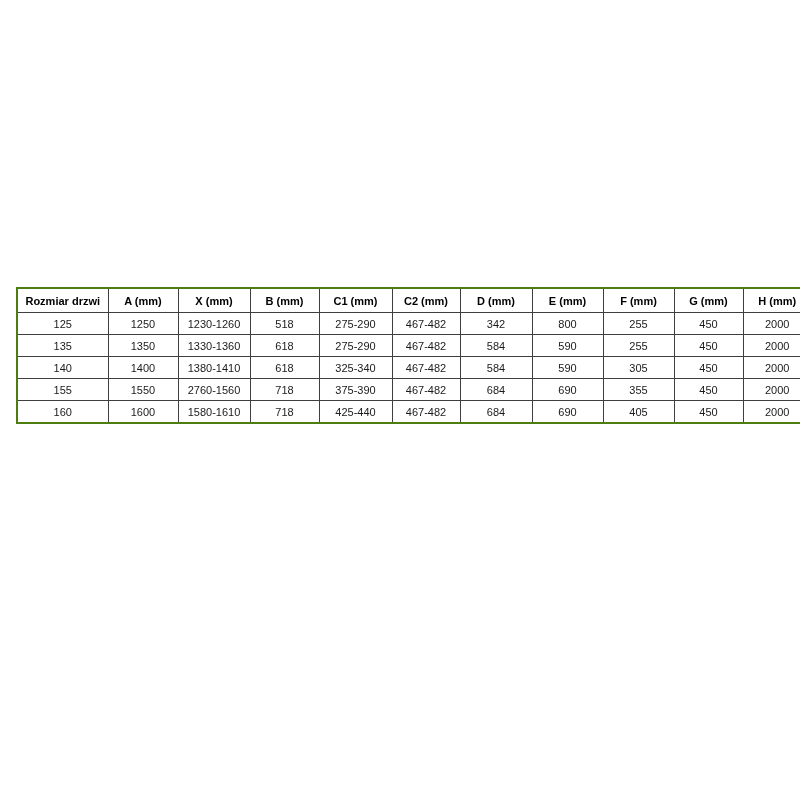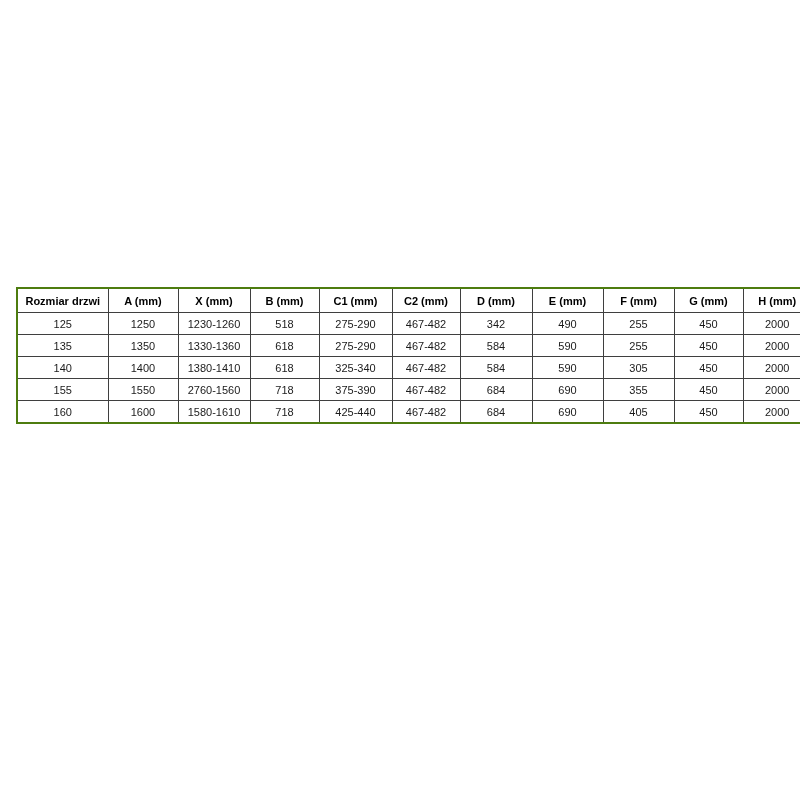--- a/index.html
+++ b/index.html
@@ -82,21 +82,21 @@
     </thead>
     <tbody>
         <tr>
           <td>125</td>
           <td>1250</td>
           <td>1230-1260</td>
           <td>518</td>
           <td>275-290</td>
           <td>467-482</td>
           <td>342</td>
-          <td>490</td>
+          <td>800</td>
           <td>255</td>
           <td>450</td>
           <td>2000</td>
         </tr>
         <tr>
           <td>135</td>
           <td>1350</td>
           <td>1330-1360</td>
           <td>618</td>
           <td>275-290</td>

